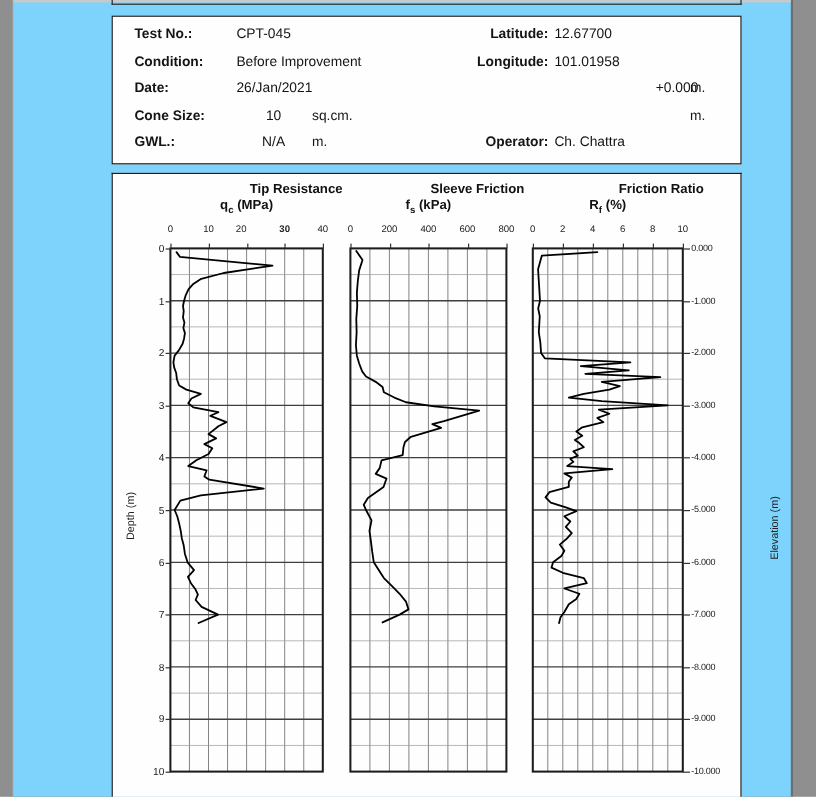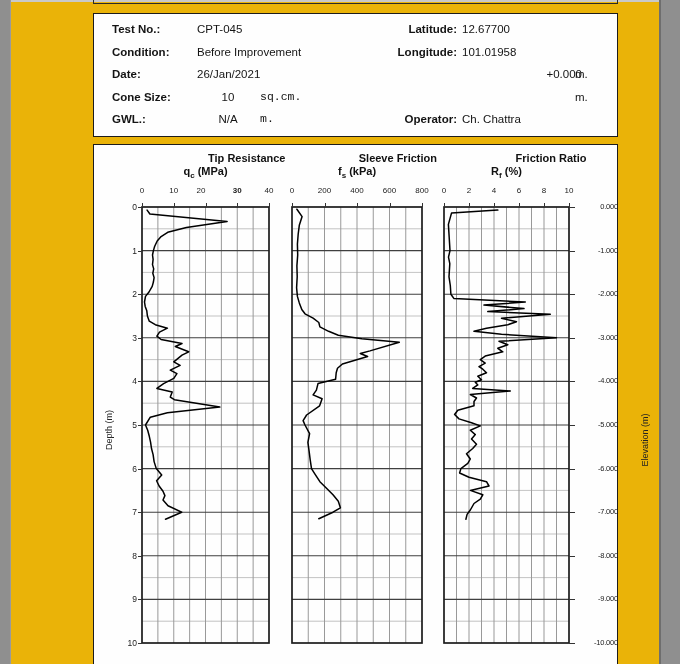--- a/index.html
+++ b/index.html
@@ -4,48 +4,48 @@
 <style>
   html,body{margin:0;padding:0;}
   body{
     width:680px;height:664px;overflow:hidden;position:relative;
     background:#8f8f8f;
     font-family:"Liberation Sans","DejaVu Sans",sans-serif;
     -webkit-font-smoothing:antialiased;
   }
   .page{
     position:absolute;left:10px;top:0;width:648px;height:664px;
-    background:#eab308;border-right:2px solid #6e6e6e;border-left:1px solid #9a9a9a;
+    background:#7dd3fc;border-right:2px solid #6e6e6e;border-left:1px solid #9a9a9a;
   }
   .topstrip{position:absolute;left:0;top:0;width:100%;height:2px;background:#c9c9c9;}
   .remnant{position:absolute;left:82px;top:3px;width:525px;height:0;border-top:1.5px solid #2a2a2a;}
   .stub{position:absolute;top:0;width:0;height:4px;border-left:1.5px solid #2a2a2a;}
   .box{position:absolute;left:82px;width:525px;border:1.6px solid #1c1c1c;background:#fefefe;box-sizing:border-box;}
   #header-box{top:13px;height:124px;}
   #charts-box{top:144px;height:530px;border-bottom:none;}
   .hrow{position:absolute;left:0;width:100%;height:22.5px;line-height:22.5px;font-size:11.5px;color:#141414;}
   .hrow span{position:absolute;white-space:nowrap;}
   .hlbl{font-weight:bold;}
   .l-lbl{left:18px;}
   .l-val{left:103px;}
   .l-val.ctr{left:103px;width:62px;text-align:center;}
-  .l-unit{left:166px;font-family:Liberation Mono, monospace;}
+  .l-unit{left:166px;}
   .r-lbl{left:223px;width:140px;text-align:right;}
   .r-val{left:368px;}
   .r-val.ctr{left:378px;width:110px;text-align:right;}
   .r-unit{left:481px;}
   .ctitle{position:absolute;top:152px;width:160px;text-align:center;color:#111;}
   .ctitle .t1{font-size:11px;font-weight:bold;line-height:13px;text-align:right;}
   .ctitle .t2{font-size:11px;font-weight:bold;line-height:13px;}
   .ctitle sub{font-size:8px;}
   .xtick{position:absolute;top:186px;width:32px;text-align:center;font-size:8px;color:#222;line-height:10px;}
   .tickv{position:absolute;width:1px;height:4px;background:#333;}
   .tickh{position:absolute;height:1px;background:#333;}
   .dtick{position:absolute;left:96px;width:30px;text-align:right;font-size:8.5px;color:#222;height:10px;line-height:10px;}
-  .etick{position:absolute;left:565px;width:42px;text-align:right;font-size:7.5px;color:#222;height:10px;line-height:10px;letter-spacing:-0.2px;}
+  .etick{position:absolute;left:565px;width:42px;text-align:left;font-size:7.5px;color:#222;height:10px;line-height:10px;letter-spacing:-0.2px;}
   .axlabel{position:absolute;width:90px;height:12px;text-align:center;font-size:9px;color:#222;transform:rotate(-90deg);transform-origin:center center;line-height:12px;}
   svg.plot{position:absolute;}
 </style>
 </head>
 <body>
 
 <div class="page">
   <div class="topstrip"></div>
   <div class="remnant"></div>
   <div class="stub" style="left:82px"></div>

